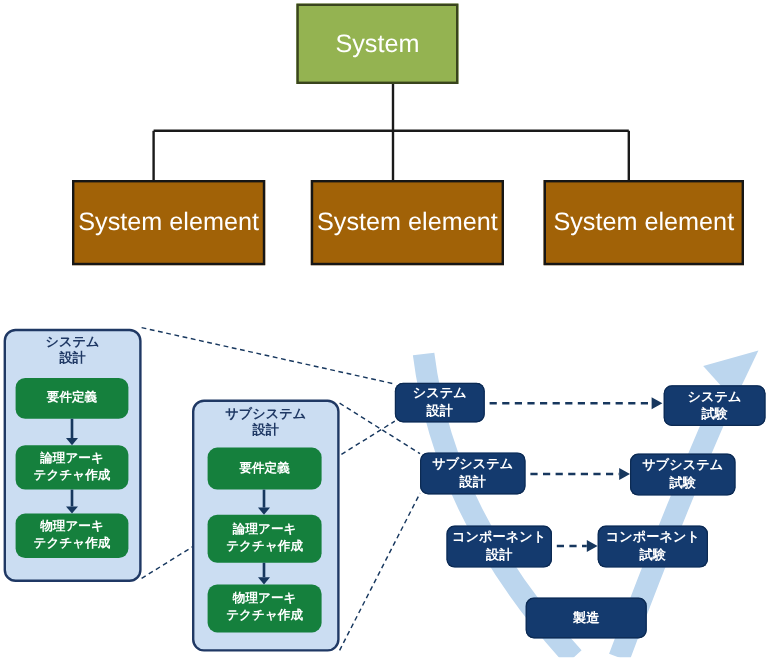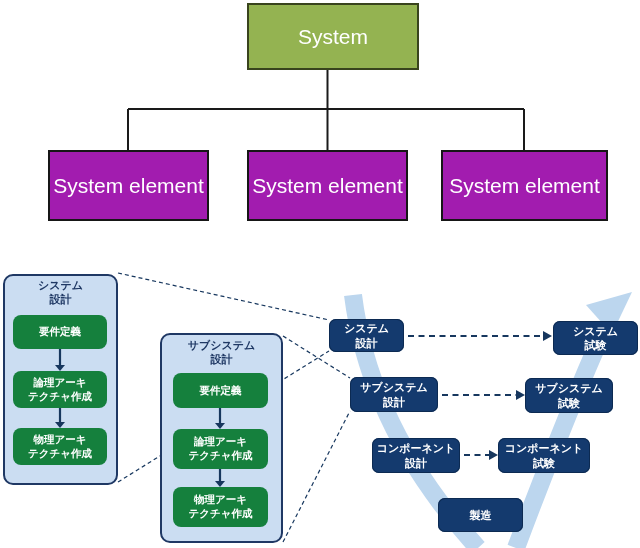--- a/index.html
+++ b/index.html
@@ -10,21 +10,21 @@
   .abs{position:absolute;box-sizing:border-box;}
   svg.layer{position:absolute;left:0;top:0;pointer-events:none;}
 
   
   .hier-box{
     display:flex;align-items:center;justify-content:center;text-align:center;
     color:#ffffff;font-size:21px;line-height:1.12;white-space:pre-line;
     border-style:solid;border-width:2px;
   }
   .root-box{background:#94B351;border-color:#39441D;}
-  .elem-box{background:#a21caf;border-color:#161616;}
+  .elem-box{background:#a16207;border-color:#161616;margin-left:12px;}
 
   
   .panel{
     background:#CBDDF2;border:2.5px solid #1F3864;border-radius:10px;
   }
   .panel-title{
     position:absolute;left:0;right:0;text-align:center;
     color:#1F3864;font-weight:bold;font-size:11px;line-height:1.25;white-space:pre-line;
   }
   .step-box{
@@ -69,21 +69,21 @@
     <g>
       <line x1="408" y1="336" x2="543" y2="336" stroke="#17375E" stroke-width="2.2" stroke-dasharray="6 4.5"></line>
       <polygon points="543,331 552,336 543,341" fill="#17375E"></polygon>
       <line x1="442" y1="395" x2="516" y2="395" stroke="#17375E" stroke-width="2.2" stroke-dasharray="6 4.5"></line>
       <polygon points="516,390 525,395 516,400" fill="#17375E"></polygon>
       <line x1="464" y1="455" x2="489" y2="455" stroke="#17375E" stroke-width="2.2" stroke-dasharray="6 4.5"></line>
       <polygon points="489,450 498,455 489,460" fill="#17375E"></polygon>
     </g>
   </svg>
 
-  <div class="abs hier-box root-box" style="left:247px;top:3px;width:172px;height:67px;">
+  <div class="abs hier-box root-box" style="left:247px;top:3px;width:135px;height:67px;">
     <span>System</span>
   </div>
   <div class="abs hier-box elem-box" style="left:48px;top:150px;width:161px;height:71px;">
     <span>System element</span>
   </div>
   <div class="abs hier-box elem-box" style="left:247px;top:150px;width:161px;height:71px;">
     <span>System element</span>
   </div>
   <div class="abs hier-box elem-box" style="left:441px;top:150px;width:167px;height:71px;">
     <span>System element</span>
@@ -128,15 +128,15 @@
   <div class="abs v-box" style="left:350px;top:377px;width:88px;height:35px;">サブシステム
 設計</div>
   <div class="abs v-box" style="left:525px;top:378px;width:88px;height:35px;">サブシステム
 試験</div>
 
   <div class="abs v-box" style="left:372px;top:438px;width:88px;height:35px;">コンポーネント
 設計</div>
   <div class="abs v-box" style="left:498px;top:438px;width:92px;height:35px;">コンポーネント
 試験</div>
 
-  <div class="abs v-box" style="left:438px;top:498px;width:85px;height:34px;">製造</div>
+  <div class="abs v-box" style="left:438px;top:498px;width:101px;height:34px;">製造</div>
 
 </div>
 
 </body></html>

